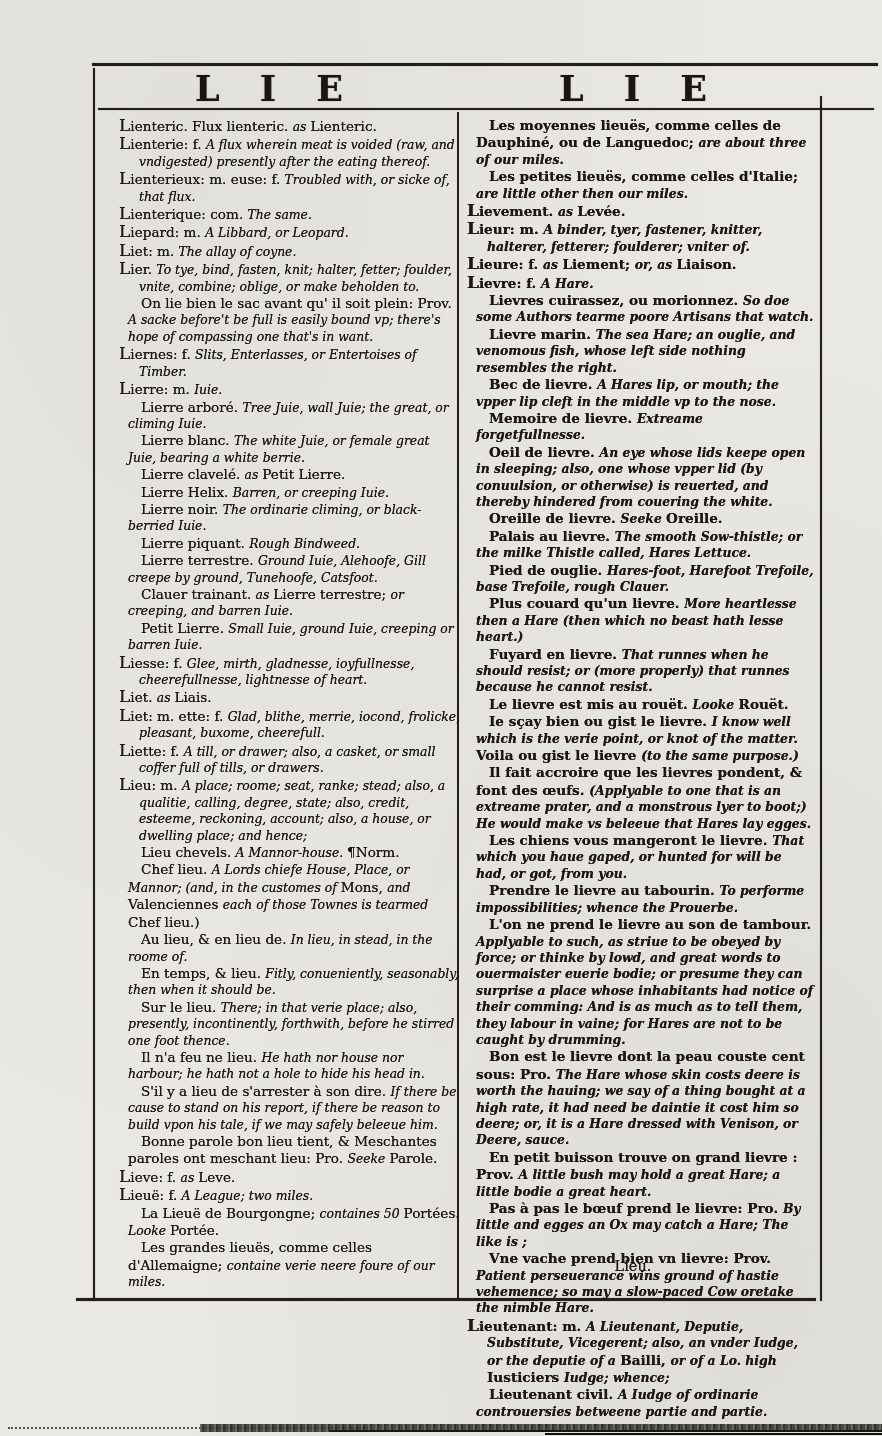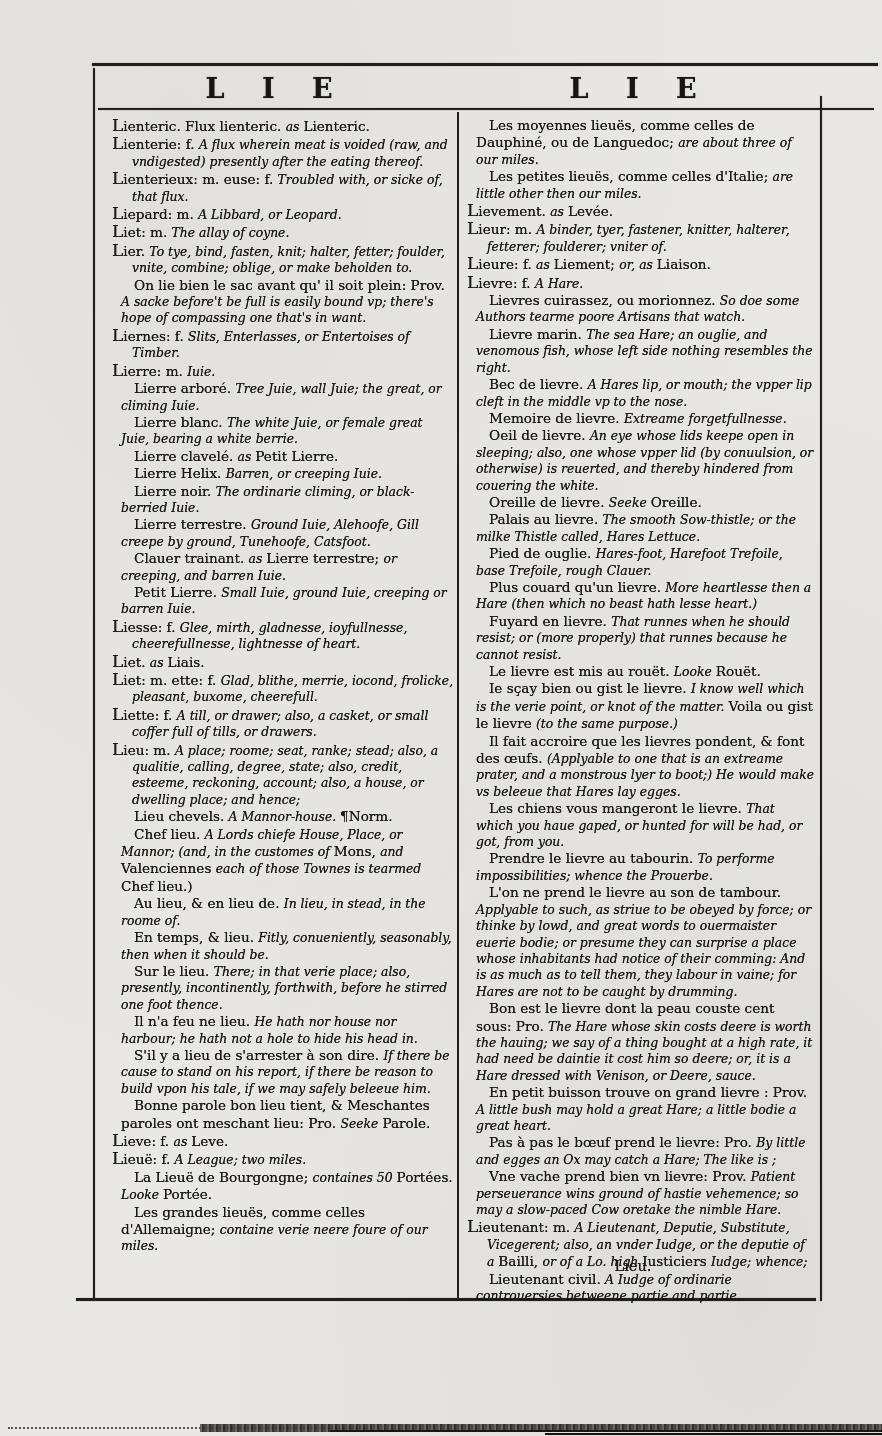--- a/index.html
+++ b/index.html
@@ -9,28 +9,28 @@
       radial-gradient(ellipse at 20% 10%, rgba(0,0,0,0.035), transparent 60%),
       radial-gradient(ellipse at 85% 90%, rgba(0,0,0,0.05), transparent 55%),
       #e9e8e3;
     font-family:"DejaVu Serif","Liberation Serif",serif;
     color:#1c1712;
   }
   .rule{position:absolute;background:#23201c;}
   .rough{box-shadow:0 0 1px rgba(20,18,15,.7);}
   .hdr{
     position:absolute;top:72px;height:34px;line-height:34px;
-    text-align:center;font-size:27px;font-weight:bold;letter-spacing:14px;
+    text-align:center;font-size:35px;font-weight:bold;letter-spacing:14px;
     color:#191511;text-shadow:0 0 1px rgba(0,0,0,.55);
   }
   #hdrL{left:106px;width:340px;}
   #hdrR{left:468px;width:344px;}
   .col{position:absolute;top:117px;}
-  #colL{left:112px;width:342px;}
-  #colR{left:467px;width:347px;}
+  #colL{left:119px;width:342px;}
+  #colR{left:467px;width:347px;font-weight:bold;}
   p.entry{
     margin:0;padding:0;font-size:12.6px;line-height:16.4px;
     text-shadow:0 0 .6px rgba(20,15,10,.85);
     text-align:left;
   }
   p.main{padding-left:20px;text-indent:-20px;}
   p.main::first-letter{font-size:17px;}
   p.sub{padding-left:9px;text-indent:13px;}
   .ro{font-size:13.6px;font-style:normal;}
   .it{font-size:12.4px;font-style:italic;}
@@ -61,31 +61,33 @@
 <div class="rule rough" style="left:76px;top:1298px;width:740px;height:3px;"></div>
 <div class="rule" style="left:457px;top:112px;width:2px;height:1188px;"></div>
 
 <div id="hdrL" class="hdr">L I E</div>
 <div id="hdrR" class="hdr">L I E</div>
 
 <div id="colL" class="col">
     <p class="entry main"><span class="ro">Lienteric. Flux lienteric. </span><span class="it">as </span><span class="ro">Lienteric.</span></p>
     <p class="entry main"><span class="ro">Lienterie: f. </span><span class="it">A flux wherein meat is voided (raw, and vndigested) presently after the eating thereof.</span></p>
     <p class="entry main"><span class="ro">Lienterieux: m. euse: f. </span><span class="it">Troubled with, or sicke of, that flux.</span></p>
+    <p class="entry main"><span class="ro">Lienterique: com. </span><span class="it">The same.</span></p>
     <p class="entry main"><span class="ro">Liepard: m. </span><span class="it">A Libbard, or Leopard.</span></p>
     <p class="entry main"><span class="ro">Liet: m. </span><span class="it">The allay of coyne.</span></p>
     <p class="entry main"><span class="ro">Lier. </span><span class="it">To tye, bind, fasten, knit; halter, fetter; foulder, vnite, combine; oblige, or make beholden to.</span></p>
     <p class="entry sub"><span class="ro">On lie bien le sac avant qu' il soit plein: Prov. </span><span class="it">A sacke before't be full is easily bound vp; there's hope of compassing one that's in want.</span></p>
     <p class="entry main"><span class="ro">Liernes: f. </span><span class="it">Slits, Enterlasses, or Entertoises of Timber.</span></p>
     <p class="entry main"><span class="ro">Lierre: m. </span><span class="it">Iuie.</span></p>
     <p class="entry sub"><span class="ro">Lierre arboré. </span><span class="it">Tree Juie, wall Juie; the great, or climing Iuie.</span></p>
     <p class="entry sub"><span class="ro">Lierre blanc. </span><span class="it">The white Juie, or female great Juie, bearing a white berrie.</span></p>
     <p class="entry sub"><span class="ro">Lierre clavelé. </span><span class="it">as </span><span class="ro">Petit Lierre.</span></p>
     <p class="entry sub"><span class="ro">Lierre Helix. </span><span class="it">Barren, or creeping Iuie.</span></p>
     <p class="entry sub"><span class="ro">Lierre noir. </span><span class="it">The ordinarie climing, or black-berried Iuie.</span></p>
+    <p class="entry sub"><span class="ro">Lierre piquant. </span><span class="it">Rough Bindweed.</span></p>
     <p class="entry sub"><span class="ro">Lierre terrestre. </span><span class="it">Ground Iuie, Alehoofe, Gill creepe by ground, Tunehoofe, Catsfoot.</span></p>
     <p class="entry sub"><span class="ro">Clauer trainant. </span><span class="it">as </span><span class="ro">Lierre terrestre; </span><span class="it">or creeping, and barren Iuie.</span></p>
     <p class="entry sub"><span class="ro">Petit Lierre. </span><span class="it">Small Iuie, ground Iuie, creeping or barren Iuie.</span></p>
     <p class="entry main"><span class="ro">Liesse: f. </span><span class="it">Glee, mirth, gladnesse, ioyfullnesse, cheerefullnesse, lightnesse of heart.</span></p>
     <p class="entry main"><span class="ro">Liet. </span><span class="it">as </span><span class="ro">Liais.</span></p>
     <p class="entry main"><span class="ro">Liet: m. ette: f. </span><span class="it">Glad, blithe, merrie, iocond, frolicke, pleasant, buxome, cheerefull.</span></p>
     <p class="entry main"><span class="ro">Liette: f. </span><span class="it">A till, or drawer; also, a casket, or small coffer full of tills, or drawers.</span></p>
     <p class="entry main"><span class="ro">Lieu: m. </span><span class="it">A place; roome; seat, ranke; stead; also, a qualitie, calling, degree, state; also, credit, esteeme, reckoning, account; also, a house, or dwelling place; and hence;</span></p>
     <p class="entry sub"><span class="ro">Lieu chevels. </span><span class="it">A Mannor-house. </span><span class="ro">¶Norm.</span></p>
     <p class="entry sub"><span class="ro">Chef lieu. </span><span class="it">A Lords chiefe House, Place, or Mannor; (and, in the customes of </span><span class="ro">Mons, </span><span class="it">and </span><span class="ro">Valenciennes </span><span class="it">each of those Townes is tearmed </span><span class="ro">Chef lieu.)</span></p>

